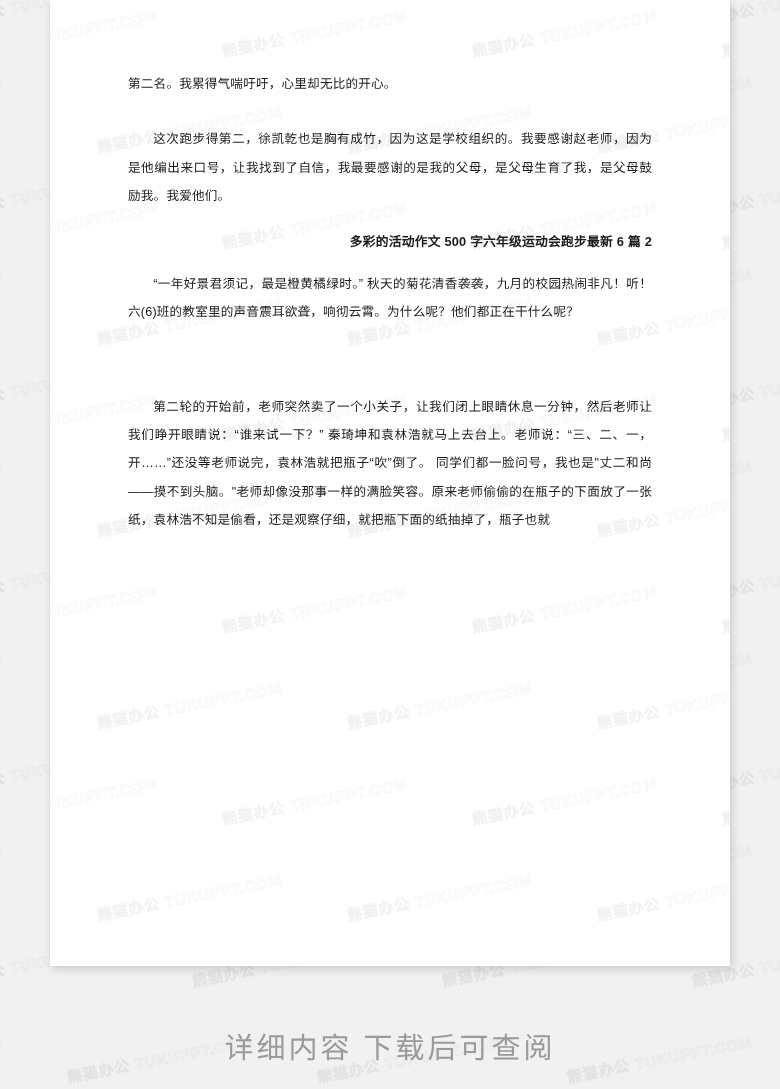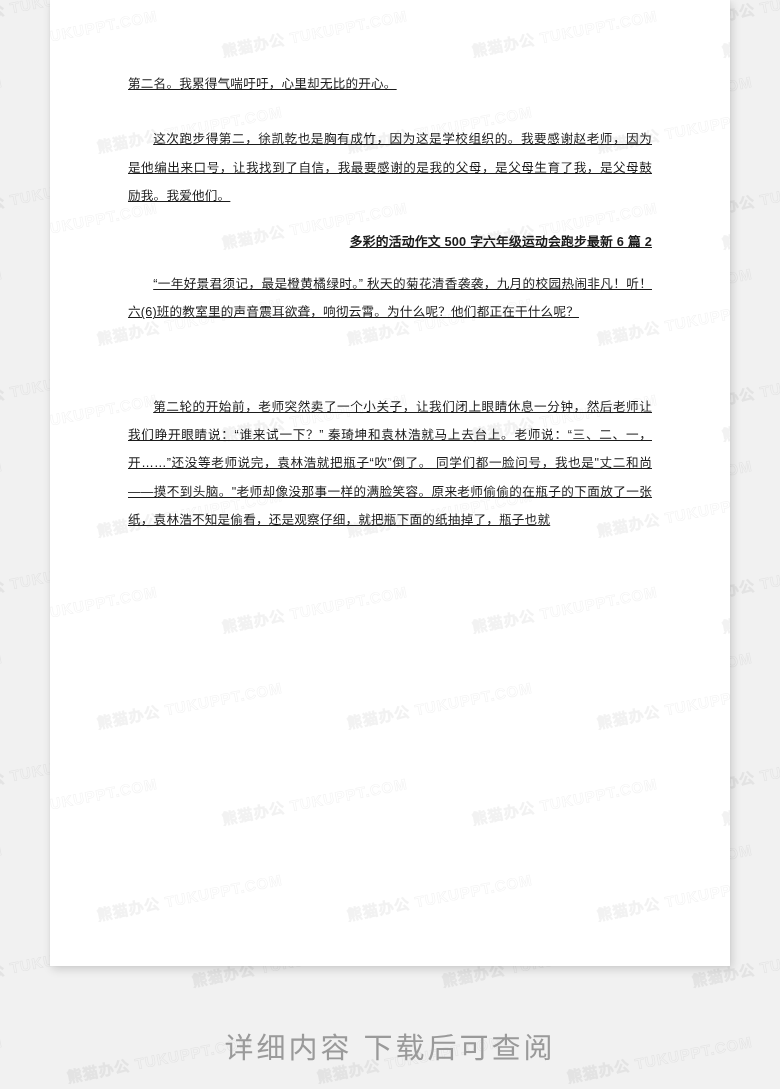--- a/index.html
+++ b/index.html
@@ -79,21 +79,20 @@
 
   p.para, h2.heading {
     margin: 0;
     color: #1b1b1b;
     font-size: 12.6px;
     line-height: 28.3px;
     text-align: justify;
     text-justify: inter-ideograph;
     letter-spacing: 0.2px;
     font-family: "Liberation Sans", "DejaVu Sans", sans-serif;
-    text-decoration: underline;
   }
   p.para { text-indent: 2em; }
   p.para.noindent { text-indent: 0; }
 
   .gap-lg { height: 27px; }
   .gap-md { height: 22px; }
   .gap-sm { height: 18px; }
 
   h2.heading {
     font-weight: 700;

